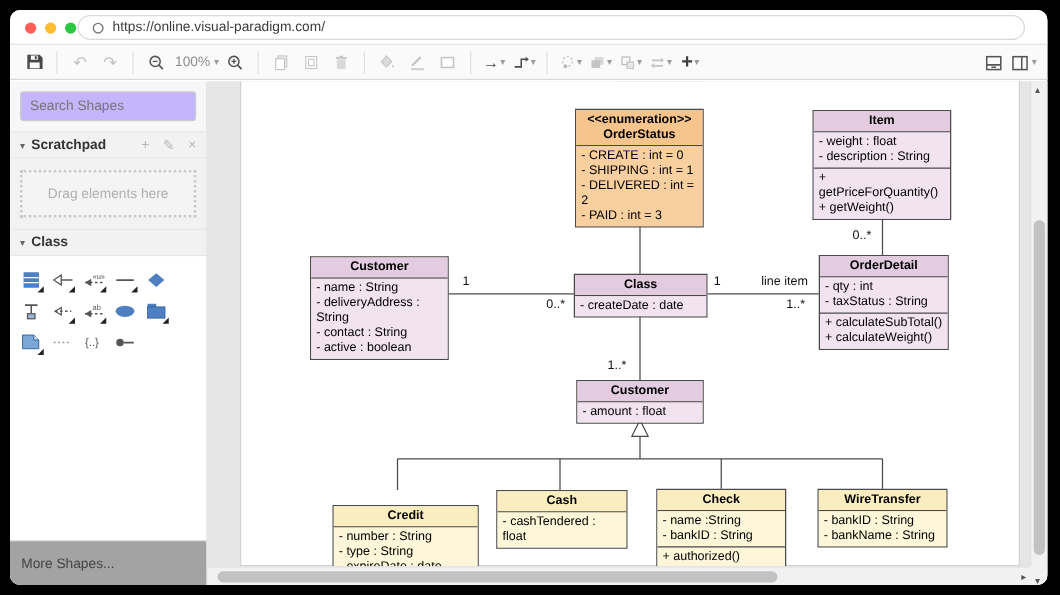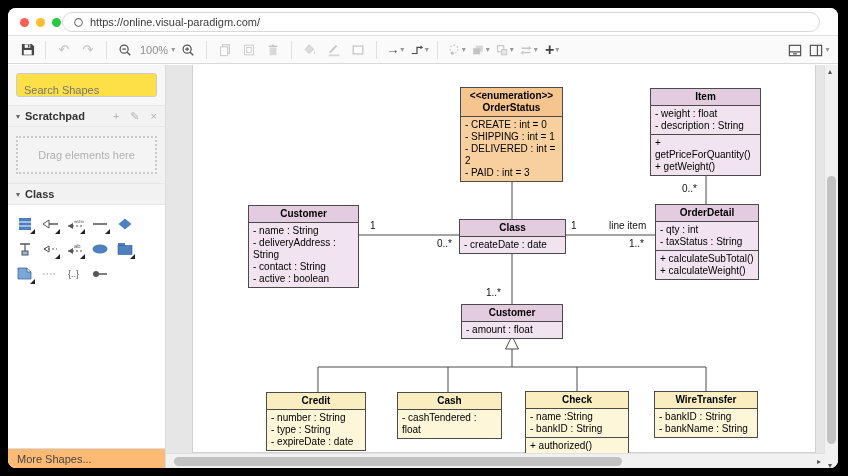--- a/index.html
+++ b/index.html
@@ -24,32 +24,32 @@
   .glyph-gray { color:#c2c2c2; font-size:13px; line-height:1; }
   .zoom-text { font-size:11px; color:#8d8d8d; padding:0 2px; }
   .plus-glyph { font-size:16px; color:#3f3f3f; font-weight:bold; line-height:1; }
   .tb-right { position:absolute; right:8px; top:3px; display:flex; align-items:center; gap:2px; }
 
   
   .main { position:absolute; top:57px; left:0; right:0; bottom:0; display:flex; }
 
   
   .sidebar { width:158px; background:#f7f7f7; border-right:1px solid #dcdcdc; position:relative; }
-  .searchwrap { margin:8px; height:24px; background:#fde047; border:1px solid #ccc; border-radius:3px; display:flex; align-items:flex-end; padding:0 7px; }
+  .searchwrap { margin:8px; height:24px; background:#c4b5fd; border:1px solid #ccc; border-radius:3px; display:flex; align-items:center; padding:0 7px; }
   .searchwrap input { border:none; outline:none; flex:1; font-size:11px; color:#444; font-family:"Liberation Sans",sans-serif; background:transparent; }
   .sec-head { height:22px; display:flex; align-items:center; padding:0 8px; gap:5px; background:#f2f2f2; border-top:1px solid #e7e7e7; border-bottom:1px solid #e7e7e7; }
   .sec-head .arrow { font-size:8px; color:#666; }
   .sec-head .label { font-size:11px; color:#333; font-weight:bold; flex:1; }
   .sec-head .hicon { color:#b5b5b5; font-size:11px; margin-left:6px; cursor:pointer; }
   .scratch-zone-wrap { background:#f2f2f2; padding:9px 8px; }
   .dropzone { border:2px dotted #c9c9c9; height:38px; display:flex; align-items:center; justify-content:center; font-size:11px; color:#b0b0b0; background:#f4f4f4; }
   .shapes-panel { background:#fff; height:252px; padding:6px 4px; display:flex; flex-wrap:wrap; align-content:flex-start; }
   .cell { width:25px; height:25px; position:relative; display:flex; align-items:center; justify-content:center; cursor:pointer; }
   .cell .tri { position:absolute; right:2px; bottom:2px; width:0; height:0; border-left:5px solid transparent; border-bottom:5px solid #222; }
-  .sb-footer { position:absolute; left:0; right:0; bottom:0; height:20px; background:#fdba74; border-top:1px solid #ddd; display:flex; align-items:center; padding:0 9px; }
+  .sb-footer { position:absolute; left:0; right:0; bottom:0; height:36px; background:#a3a3a3; border-top:1px solid #ddd; display:flex; align-items:center; padding:0 9px; }
   .sb-footer span { font-size:11px; color:#444; cursor:pointer; }
 
   
   .canvas { flex:1; position:relative; background:#e6e6e6; overflow:hidden; }
   .page { position:absolute; left:26px; top:0; width:624px; height:388px; background:#fff; border:1px solid #d2d2d2; border-top:none; }
   .vscroll { position:absolute; right:0; top:0; width:14px; height:388px; background:#f1f1f1; border-left:1px solid #e0e0e0; }
   .vthumb { position:absolute; left:2px; width:9px; top:111px; height:268px; background:#c2c2c2; border-radius:5px; }
   .hscroll { position:absolute; left:0; bottom:0; height:15px; right:14px; background:#f1f1f1; border-top:1px solid #e0e0e0; }
   .hthumb { position:absolute; top:3px; height:9px; left:8px; width:448px; background:#c2c2c2; border-radius:5px; }
   .scorner { position:absolute; right:0; bottom:0; width:14px; height:15px; background:#f1f1f1; }
@@ -445,21 +445,21 @@
           </div>
         </div>
 
         <div class="ubox pink" style="left:268px; top:239px; width:102px;">
           <div class="uhead">Customer</div>
           <div class="usec">
             <div>- amount : float</div>
           </div>
         </div>
 
-        <div class="ubox yellow" style="left:73px; top:327px; width:100px;">
+        <div class="ubox yellow" style="left:73px; top:339px; width:117px;">
           <div class="uhead">Credit</div>
           <div class="usec">
             <div>- number : String</div>
             <div>- type : String</div>
             <div>- expireDate : date</div>
           </div>
         </div>
 
         <div class="ubox yellow" style="left:204px; top:327px; width:105px;">
           <div class="uhead">Cash</div>

